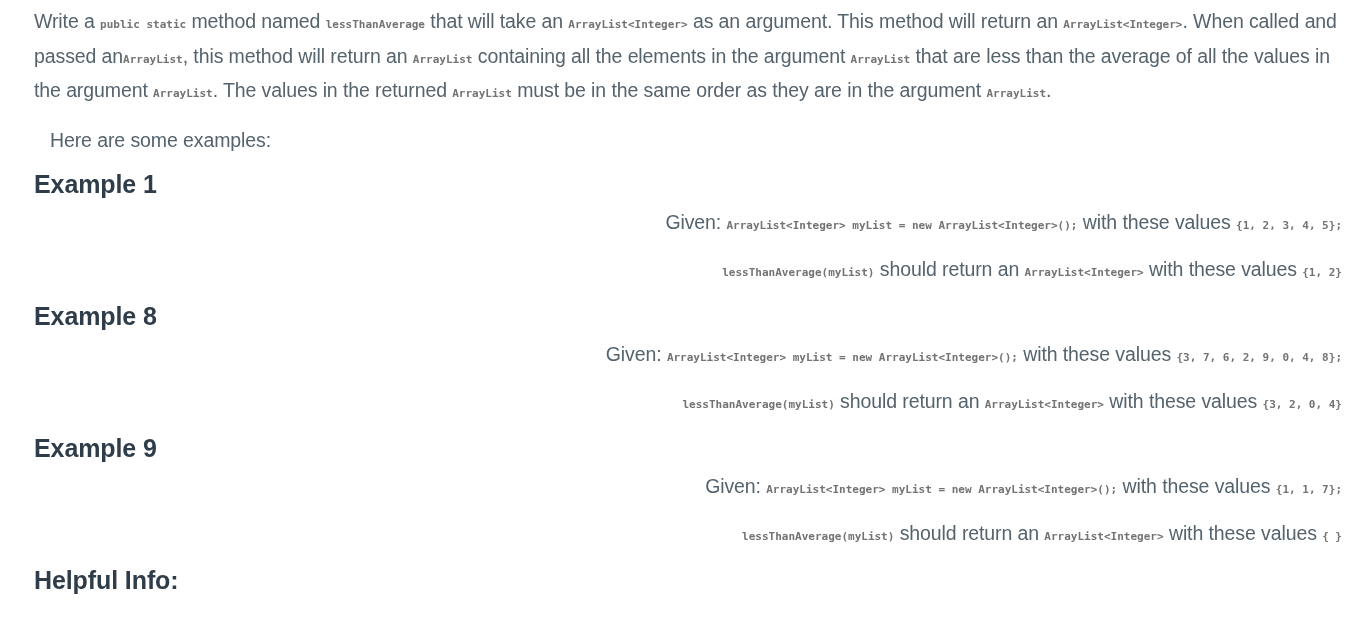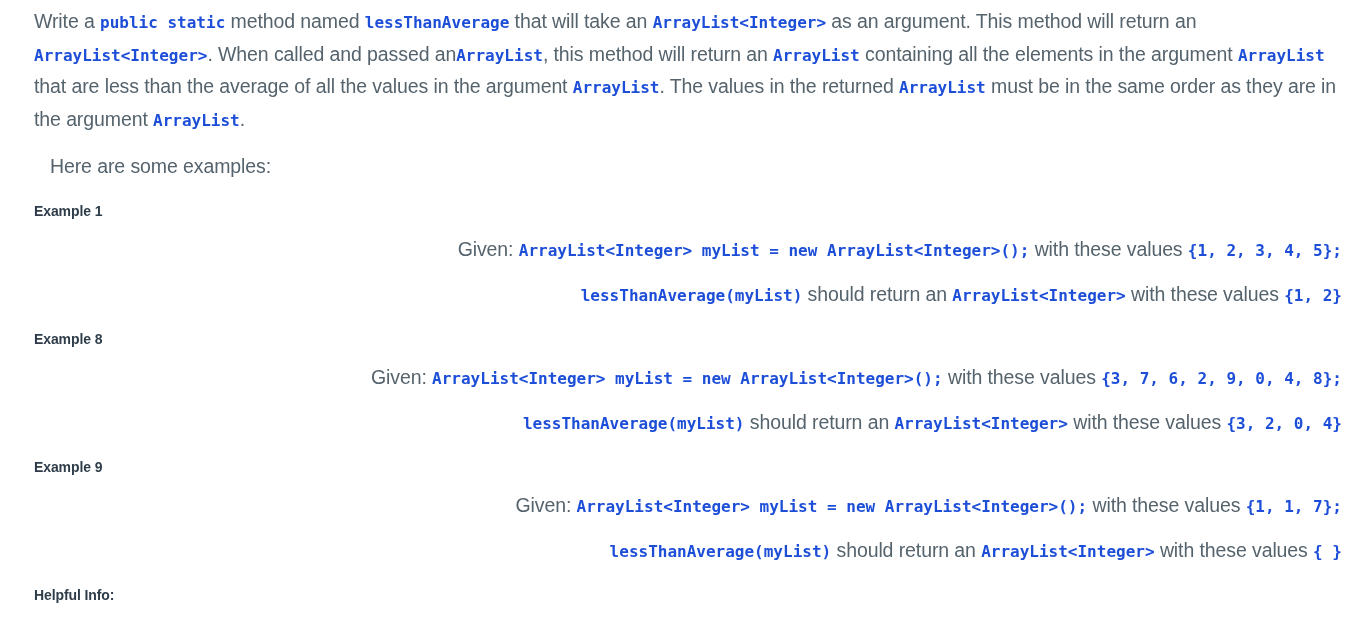--- a/index.html
+++ b/index.html
@@ -37,30 +37,30 @@
 
   .tight {
     margin-bottom: 16px;
     margin-left: 16px;
   }
 
   
   code, .mono {
     font-family: "DejaVu Sans Mono", "Liberation Mono", monospace;
     font-weight: bold;
-    font-size: 16px;
-    color: #1d4ed8;
+    font-size: 11px;
+    color: #737373;
     letter-spacing: 0px;
     white-space: pre;
   }
 
   
   h3.section-heading {
     color: #2e3d49;
-    font-size: 14px;
+    font-size: 25px;
     font-weight: bold;
     line-height: 26px;
     margin: 0 0 12px 0;
     letter-spacing: -0.1px;
   }
 
   .example-block {
     margin-bottom: 0;
   }
 

